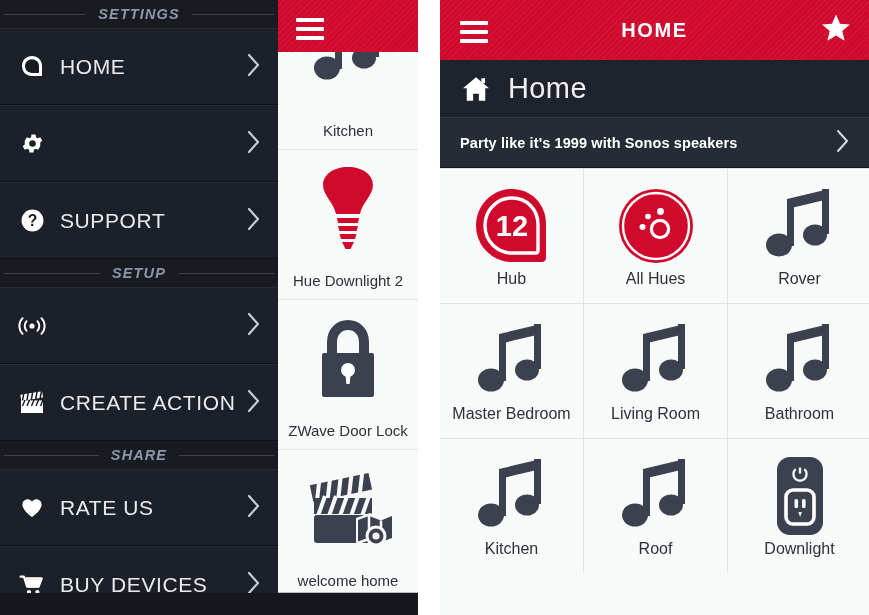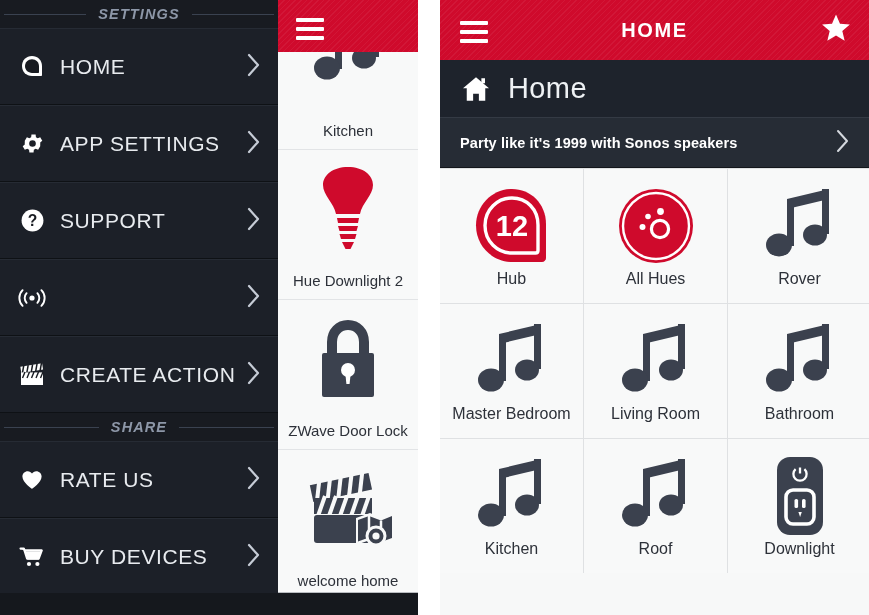--- a/index.html
+++ b/index.html
@@ -302,21 +302,20 @@
           </svg>
       </span>
     </div>
 
     <div class="nav-row">
       <span class="nav-ico">
         <svg width="25" height="25" viewBox="0 0 24 24">
           <path fill="#ffffff" d="M19.4 13a7.6 7.6 0 0 0 0-2l2-1.6-2-3.4-2.4 1a7.6 7.6 0 0 0-1.7-1L15 3.4h-4l-.3 2.6a7.6 7.6 0 0 0-1.7 1l-2.4-1-2 3.4L4.6 11a7.6 7.6 0 0 0 0 2l-2 1.6 2 3.4 2.4-1a7.6 7.6 0 0 0 1.7 1l.3 2.6h4l.3-2.6a7.6 7.6 0 0 0 1.7-1l2.4 1 2-3.4zM12 15.2A3.2 3.2 0 1 1 12 8.8a3.2 3.2 0 0 1 0 6.4z"></path>
         </svg>
       </span>
-      <span class="nav-txt">APP SETTINGS</span>
       <span class="chev">
         <svg width="13" height="24" viewBox="0 0 13 24">
             <path d="M2 2 L11 12 L2 22" stroke="#c6ccd6" stroke-width="2.2" fill="none" stroke-linecap="round" stroke-linejoin="round"></path>
           </svg>
       </span>
     </div>
 
     <div class="nav-row">
       <span class="nav-ico">
         <svg width="25" height="25" viewBox="0 0 24 24">
@@ -325,20 +324,25 @@
         </svg>
       </span>
       <span class="nav-txt">SUPPORT</span>
       <span class="chev">
         <svg width="13" height="24" viewBox="0 0 13 24">
             <path d="M2 2 L11 12 L2 22" stroke="#c6ccd6" stroke-width="2.2" fill="none" stroke-linecap="round" stroke-linejoin="round"></path>
           </svg>
       </span>
     </div>
 
+    <div class="sec-label">
+      <div class="rule l"></div>
+      <div class="rule r"></div>
+      <span>SETUP</span>
+    </div>
 
     <div class="nav-row">
       <span class="nav-ico">
         <svg width="30" height="20" viewBox="0 0 30 20">
           <circle cx="15" cy="10" r="2.6" fill="#ffffff"></circle>
           <path d="M9.6 5.2 A7 7 0 0 0 9.6 14.8" stroke="#ffffff" stroke-width="1.9" fill="none" stroke-linecap="round"></path>
           <path d="M20.4 5.2 A7 7 0 0 1 20.4 14.8" stroke="#ffffff" stroke-width="1.9" fill="none" stroke-linecap="round"></path>
           <path d="M5.6 2.2 A11 11 0 0 0 5.6 17.8" stroke="#ffffff" stroke-width="1.9" fill="none" stroke-linecap="round"></path>
           <path d="M24.4 2.2 A11 11 0 0 1 24.4 17.8" stroke="#ffffff" stroke-width="1.9" fill="none" stroke-linecap="round"></path>
         </svg>

